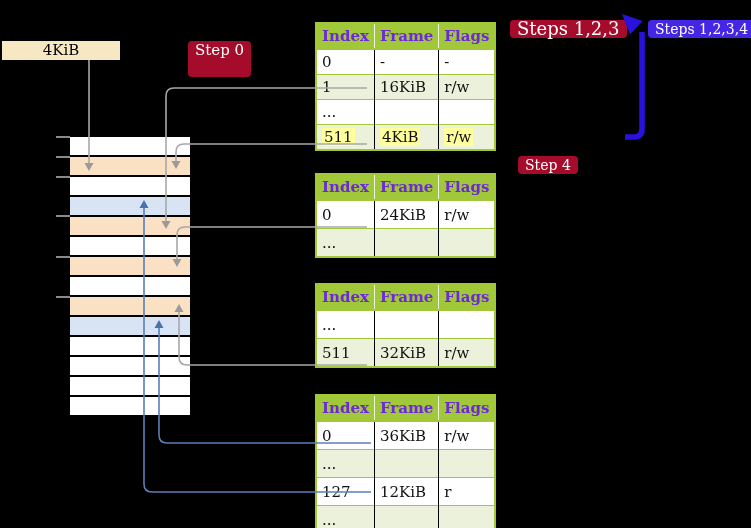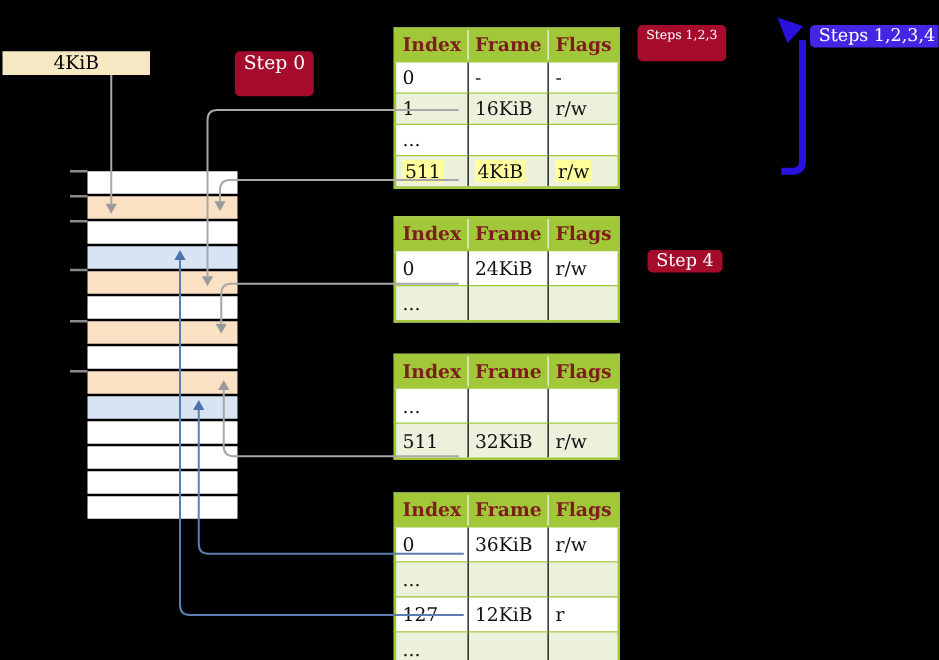--- a/index.html
+++ b/index.html
@@ -8,37 +8,37 @@
 
   
   .size-label{position:absolute;left:2px;top:41px;width:118px;height:19px;
               background:#f6e8c3;color:#000;font-size:15px;line-height:19px;text-align:center;}
 
   
   .badge{position:absolute;color:#fff;text-align:center;border-radius:4px;padding:0 7px;white-space:nowrap;}
   .badge.red{background:#a50c2c;}
   .badge.blue{background:#4526e4;}
   #badge-step0{left:188px;top:41px;height:36px;line-height:19px;font-size:15px;}
-  #badge-steps123{left:510px;top:20px;height:29px;line-height:18px;font-size:10px;}
+  #badge-steps123{left:510px;top:20px;height:18px;line-height:18px;font-size:18px;}
   #badge-steps1234{left:648px;top:20px;height:18px;line-height:18px;font-size:14px;}
-  #badge-step4{left:518px;top:156px;height:18px;line-height:18px;font-size:14px;margin-top:44px;}
+  #badge-step4{left:518px;top:156px;height:18px;line-height:18px;font-size:14px;}
 
   
   #memory-column{position:absolute;left:70px;top:137px;width:120px;}
   .frame-row{height:17.5px;margin-bottom:2.5px;}
   .frame-row.white{background:#ffffff;}
   .frame-row.orange{background:#fbe1c4;}
   .frame-row.blue{background:#d8e3f4;}
   .tick{position:absolute;left:56px;width:14px;height:2px;background:#8a8a8a;}
 
   
   .ptable{position:absolute;left:315px;border-collapse:collapse;background:#fff;
           border:2px solid #a0c838;font-size:15px;color:#111;table-layout:fixed;}
   .c-index{width:52px;} .c-frame{width:59px;} .c-flags{width:54px;}
-  .ptable th{background:#a0c838;color:#7f1d1d;font-weight:bold;text-align:left;
+  .ptable th{background:#a0c838;color:#6d28d9;font-weight:bold;text-align:left;
              padding:2px 5px;line-height:20px;border-bottom:2px solid #a0c838;
              border-left:1.5px solid #eef3dd;}
   .ptable th:first-child{border-left:none;}
   .ptable td{padding:1px 5px;border-left:1px solid #000;border-top:1px solid #a0c838;
              vertical-align:middle;}
   .ptable td:first-child{border-left:none;}
   .ptable tr.alt td{background:#ebf1da;}
   #table-a td{height:22px;}
   #table-b td,#table-c td,#table-d td{height:25px;}
   #table-a{top:22px;} #table-b{top:173px;} #table-c{top:283px;} #table-d{top:394px;}

